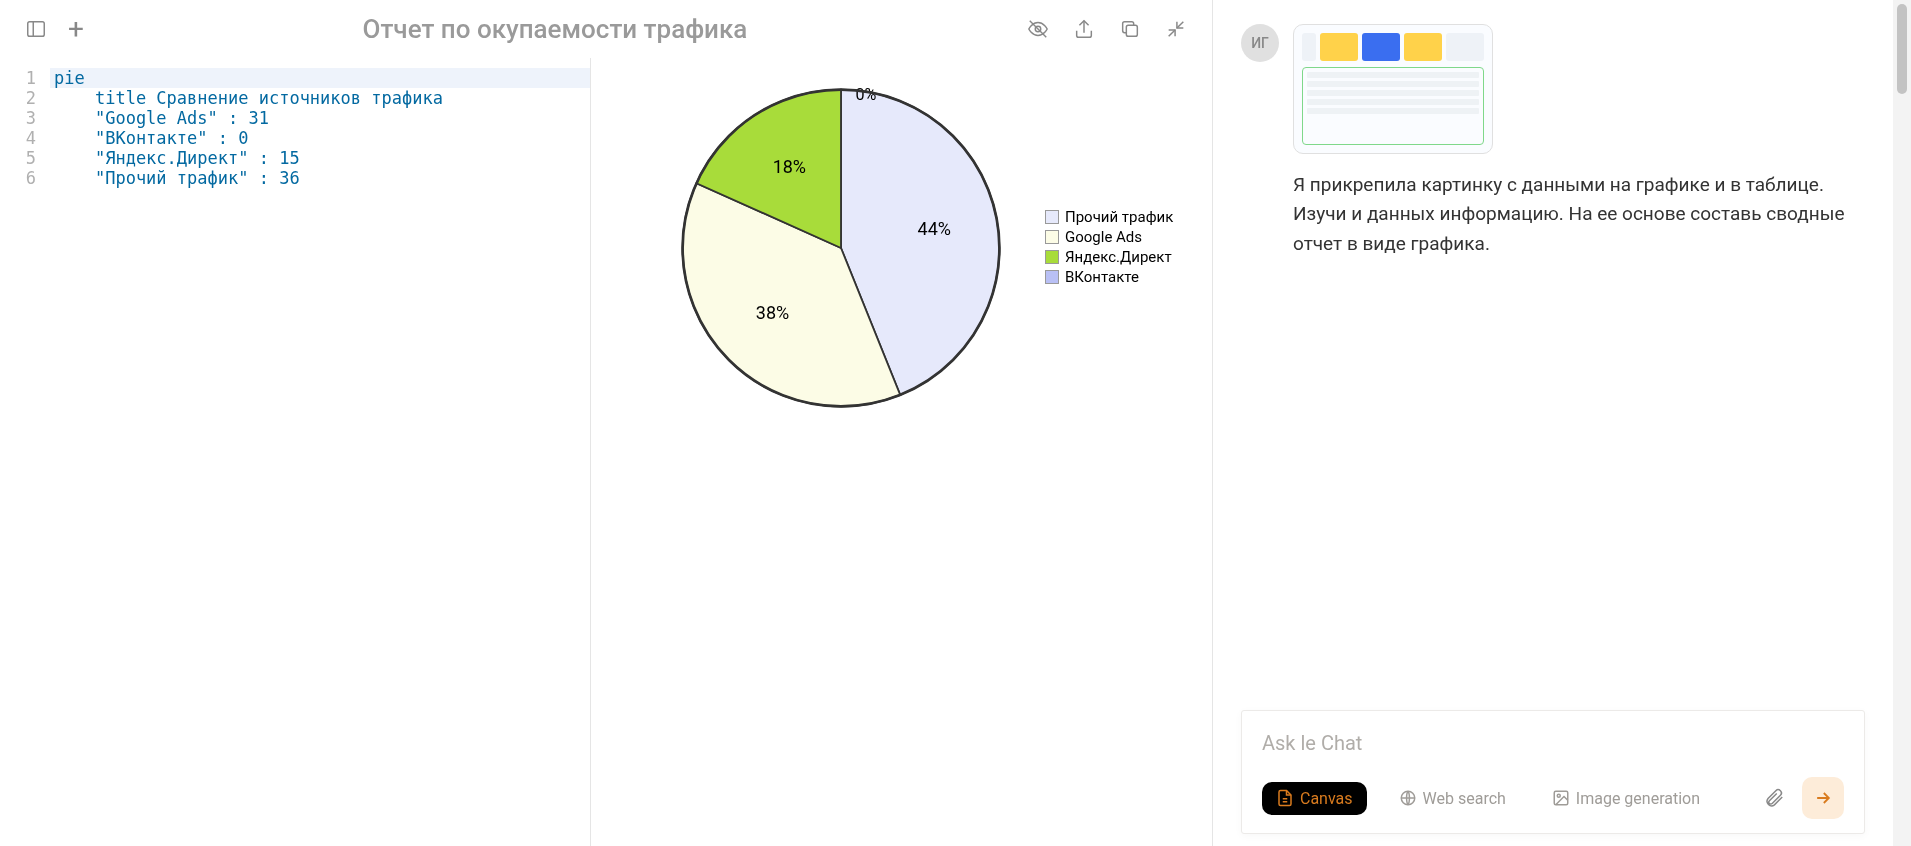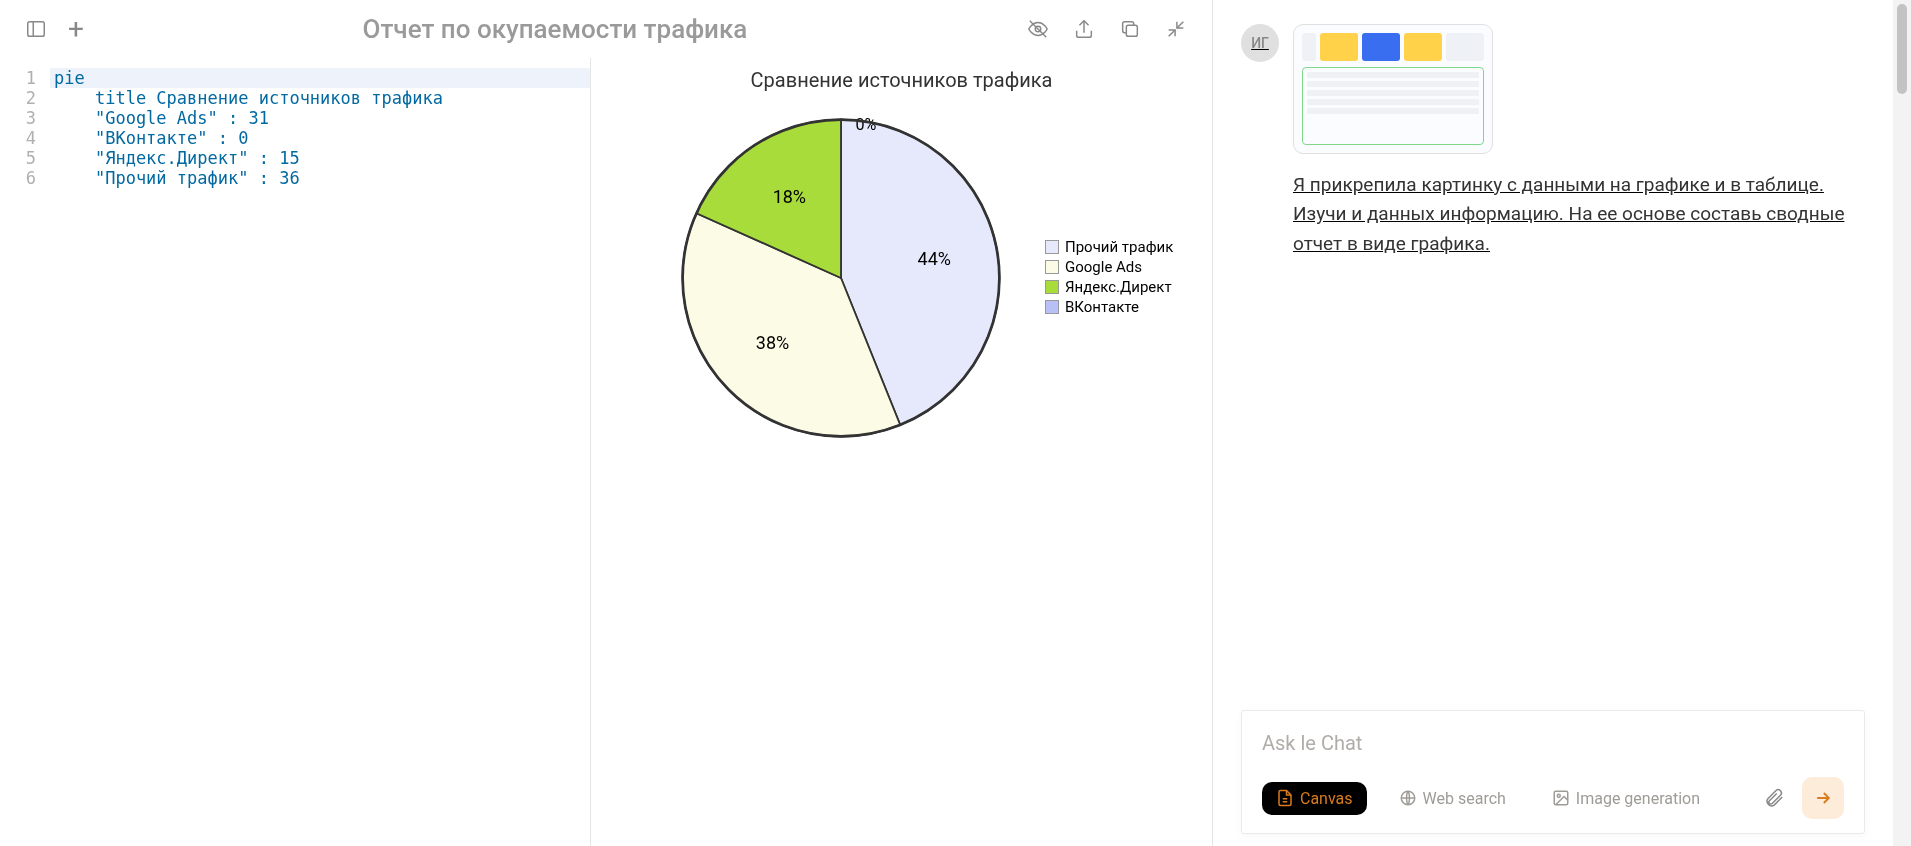--- a/index.html
+++ b/index.html
@@ -81,21 +81,21 @@
   .legend-item { display: flex; align-items: center; gap: 6px; margin-bottom: 2px; }
   .legend-swatch { width: 14px; height: 14px; border: 1px solid #999; }
 
   .chat-panel {
     width: 680px;
     display: flex;
     flex-direction: column;
     padding: 24px 28px 12px 28px;
     position: relative;
   }
-  .chat-scroll { flex: 1; overflow-y: auto; text-decoration: underline; }
+  .chat-scroll { flex: 1; overflow-y: auto; }
   .msg-user { display: flex; gap: 14px; margin-bottom: 60px; }
   .avatar-user {
     width: 38px; height: 38px; border-radius: 50%;
     background: #e0e0e0; color: #888;
     display: flex; align-items: center; justify-content: center;
     font-size: 14px; font-weight: 500; flex-shrink: 0;
   }
   .user-content { display: flex; flex-direction: column; gap: 16px; flex:1;}
   .attached-image {
     width: 200px; height: 130px; border: 1px solid #e0e0e0; border-radius: 10px;
@@ -216,21 +216,20 @@
           <div class="line-num">5</div>
           <div class="line-text">    "Яндекс.Директ" : 15</div>
         </div>
       <div class="code-line">
           <div class="line-num">6</div>
           <div class="line-text">    "Прочий трафик" : 36</div>
         </div>
     </div>
 
     <div class="chart-pane">
-      <div class="chart-title">Сравнение источников трафика</div>
       <div class="chart-body">
         <div class="pie-holder">
           <svg id="pie-svg" viewBox="0 0 200 200" width="360" height="360">
               <path d="M 100 100 L 100 12 A 88 88 0 0 1 132.89590232198765 181.62021569698433 Z" fill="#e6e9fb" stroke="#333" stroke-width="1"></path>
               <text x="151.83419929583394" y="89.94734943610551" text-anchor="middle" dominant-baseline="middle" font-size="10">44%</text>
               <path d="M 100 100 L 132.89590232198765 181.62021569698433 A 88 88 0 0 1 19.69968175006359 64.00195992892209 Z" fill="#fcfce6" stroke="#333" stroke-width="1"></path>
               <text x="61.95645985787845" y="136.61323604183036" text-anchor="middle" dominant-baseline="middle" font-size="10">38%</text>
               <path d="M 100 100 L 19.69968175006359 64.00195992892209 A 88 88 0 0 1 99.99999999999999 12 Z" fill="#a8dc3a" stroke="#333" stroke-width="1"></path>
               <text x="71.29963335993554" y="55.68150550023304" text-anchor="middle" dominant-baseline="middle" font-size="10">18%</text>
               <text x="108" y="18" font-size="9">0%</text>

